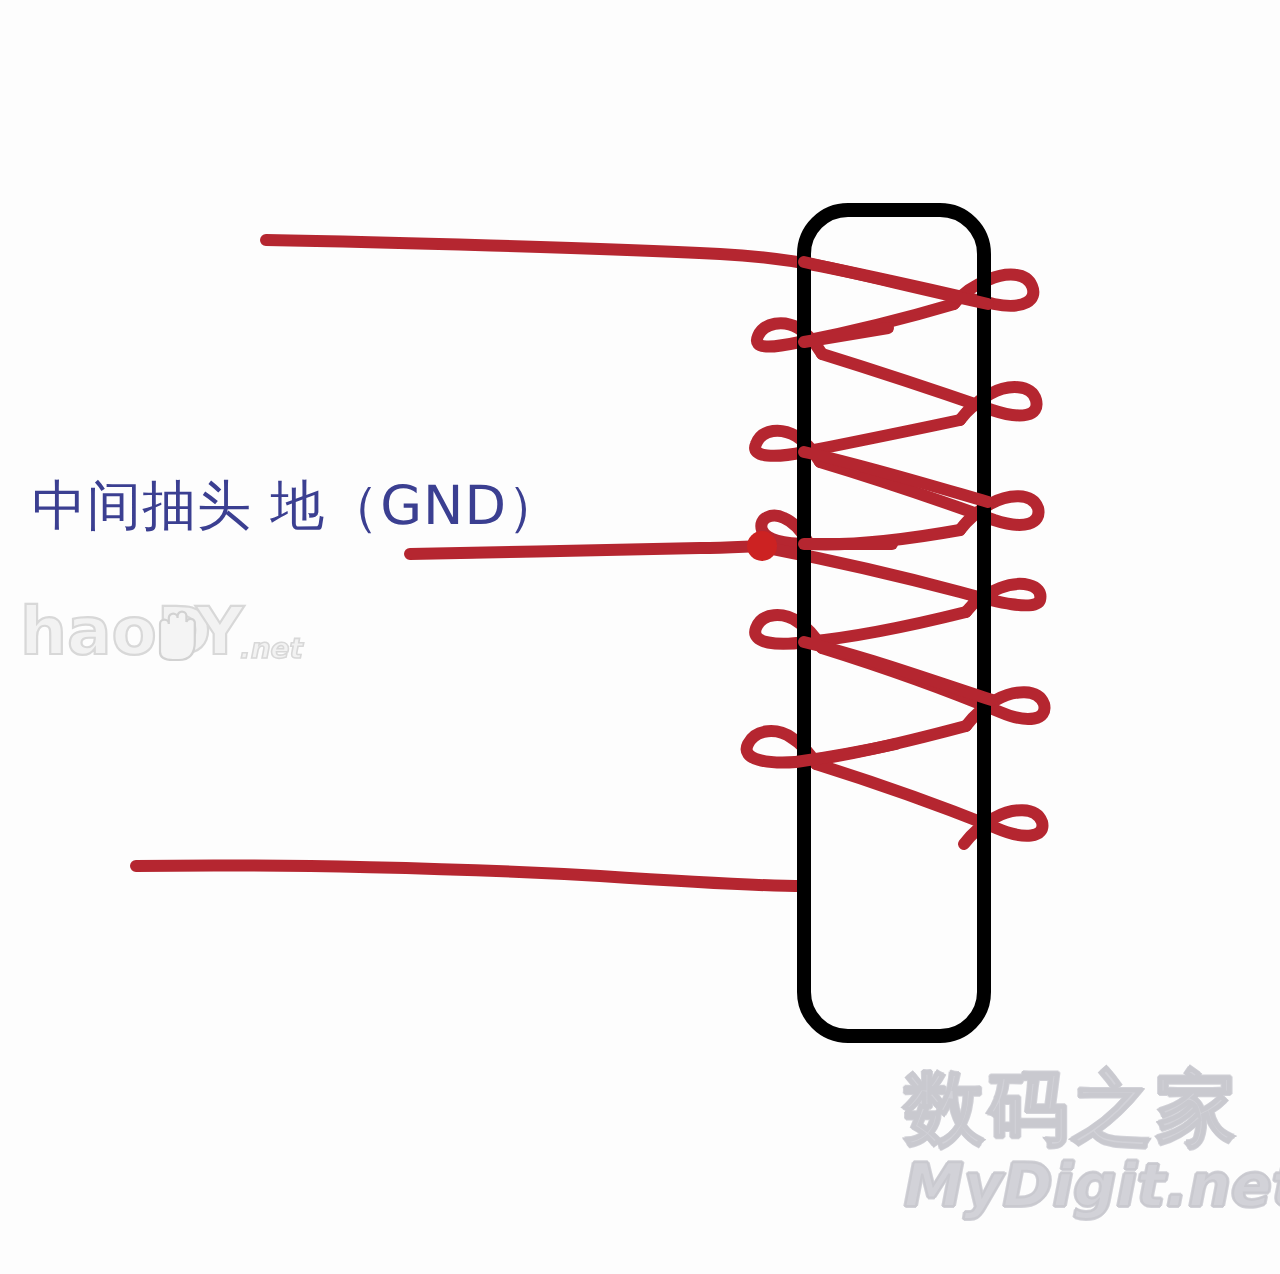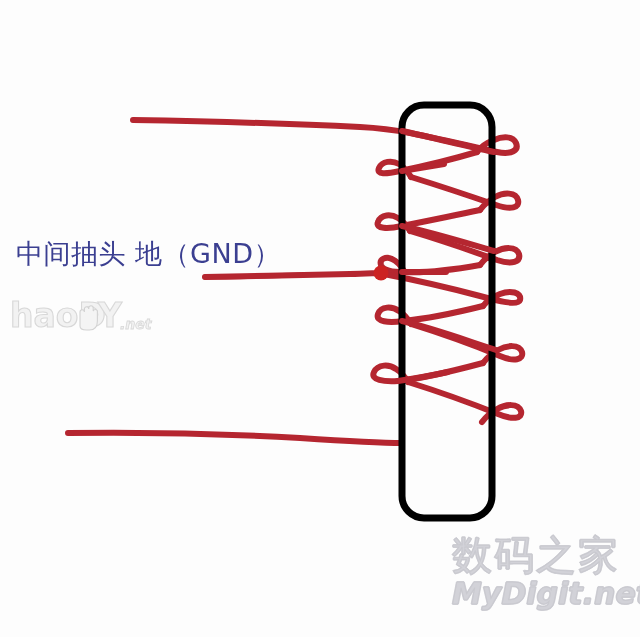--- a/index.html
+++ b/index.html
@@ -61,21 +61,21 @@
   #watermark-mydigit {
     position: absolute;
     left: 452px;
     top: 535px;
     width: 180px;
     height: 90px;
   }
   #watermark-mydigit .wm-cn {
     font-family: "DejaVu Sans", "Liberation Sans", sans-serif;
     font-size: 40px;
-    font-weight: normal;
+    font-weight: bold;
     letter-spacing: 2px;
     color: transparent;
     -webkit-text-stroke: 1px #c9c9cf;
     text-shadow:
       -1px 0 0 #d2d2d8, 1px 0 0 #d2d2d8,
       0 -1px 0 #d2d2d8, 0 1px 0 #d2d2d8;
     line-height: 1;
     white-space: nowrap;
   }
   #watermark-mydigit .wm-en {

